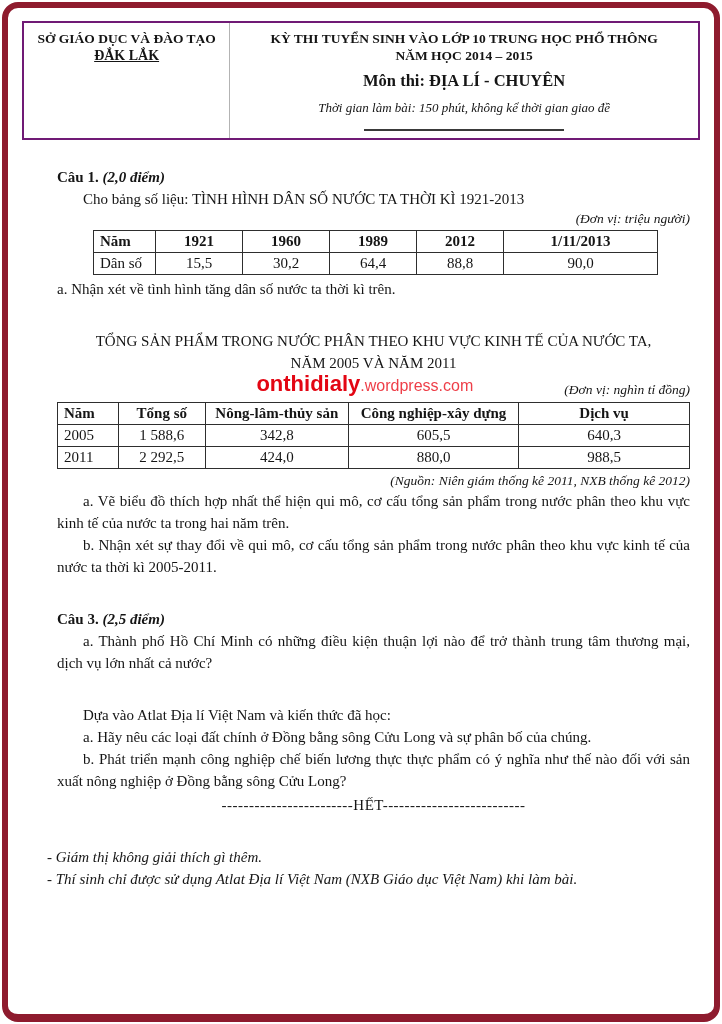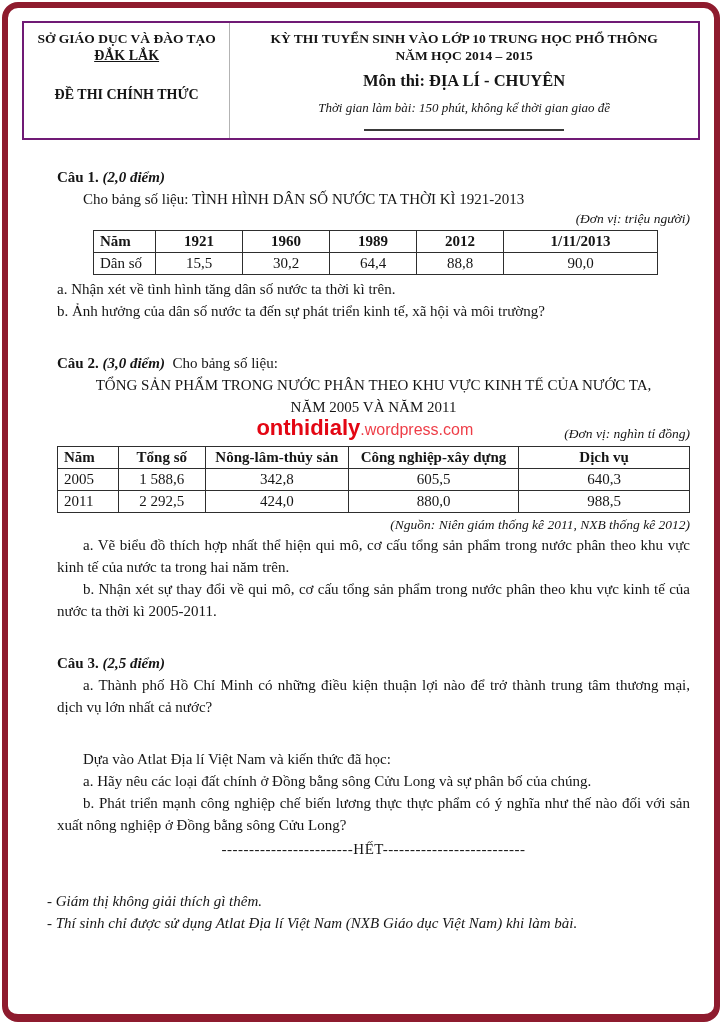--- a/index.html
+++ b/index.html
@@ -52,21 +52,20 @@
 </style>
 </head>
 <body>
 
 <div class="frame">
 
   <div class="header-box">
     <div class="header-left">
       <div class="h-small">SỞ GIÁO DỤC VÀ ĐÀO TẠO</div>
       <div class="h-underline">ĐẮK LẮK</div>
-      <div class="h-exam">ĐỀ THI CHÍNH THỨC</div>
     </div>
     <div class="header-right">
       <div class="h-small">KỲ THI TUYỂN SINH VÀO LỚP 10 TRUNG HỌC PHỔ THÔNG</div>
       <div class="h-small">NĂM HỌC 2014 – 2015</div>
       <div class="h-subject">Môn thi: ĐỊA LÍ - CHUYÊN</div>
       <div class="h-time">Thời gian làm bài: 150 phút, không kể thời gian giao đề</div>
       <div class="h-rule"></div>
     </div>
   </div>
 
@@ -92,25 +91,23 @@
               <td>Dân số</td>
               <td>15,5</td>
               <td>30,2</td>
               <td>64,4</td>
               <td>88,8</td>
               <td>90,0</td>
             </tr>
           </tbody>
         </table>
       <div>a. Nhận xét về tình hình tăng dân số nước ta thời kì trên.</div>
-      <div>b. Ảnh hưởng của dân số nước ta đến sự phát triển kinh tế, xã hội và môi trường?</div>
     </div>
 
     <div class="section">
-      <div><span class="q-head">Câu 2.</span> <span class="pts">(3,0 điểm)</span>&nbsp; <span>Cho bảng số liệu:</span></div>
       <div class="center">TỔNG SẢN PHẨM TRONG NƯỚC PHÂN THEO KHU VỰC KINH TẾ CỦA NƯỚC TA,</div>
       <div class="center">NĂM 2005 VÀ NĂM 2011</div>
       <div class="wm-row">
         <span class="watermark"><span class="wm-bold">onthidialy</span><span class="wm-rest">.wordpress.com</span></span>
         <span class="unit">(Đơn vị: nghìn tỉ đồng)</span>
       </div>
       <table class="table2">
           <thead>
             <tr>
               <th>Năm</th>

